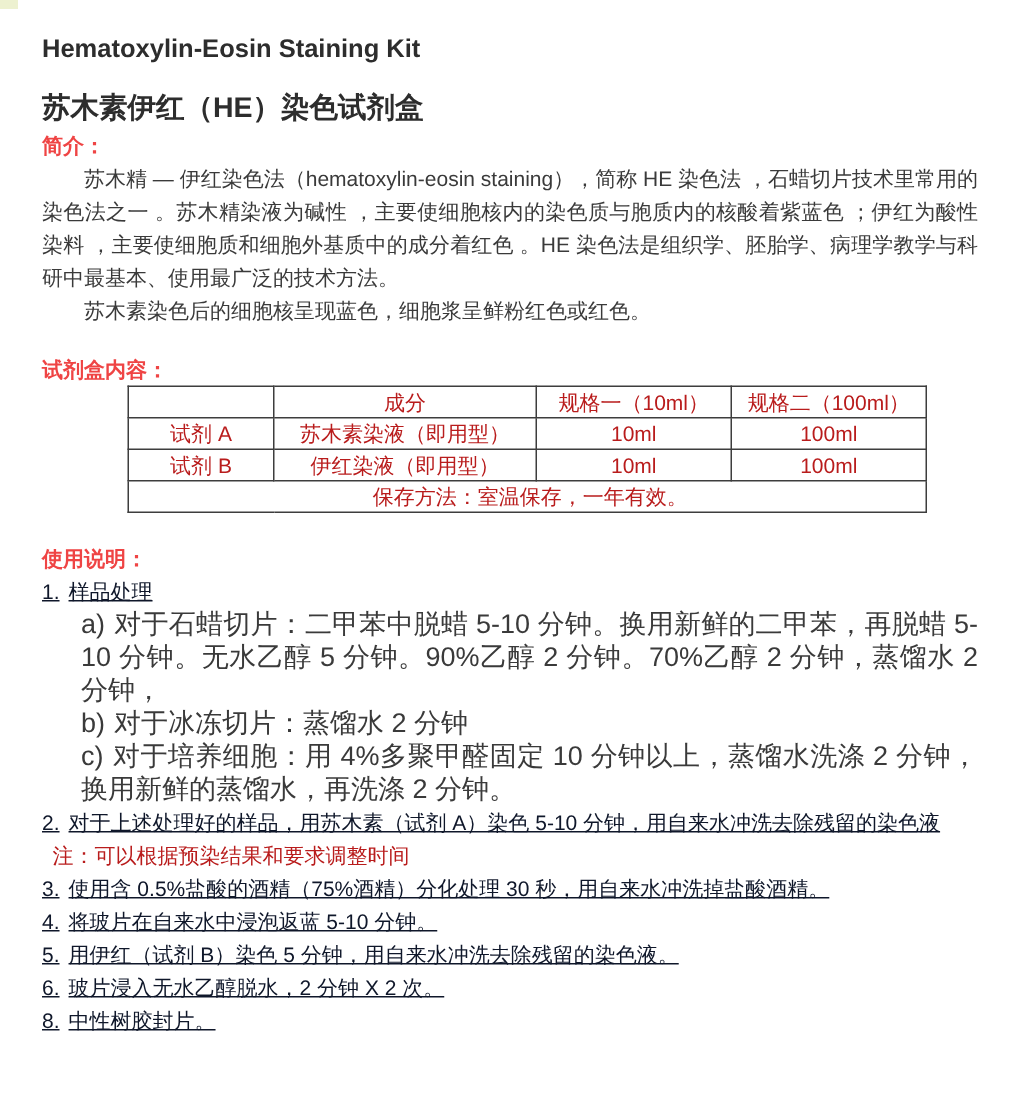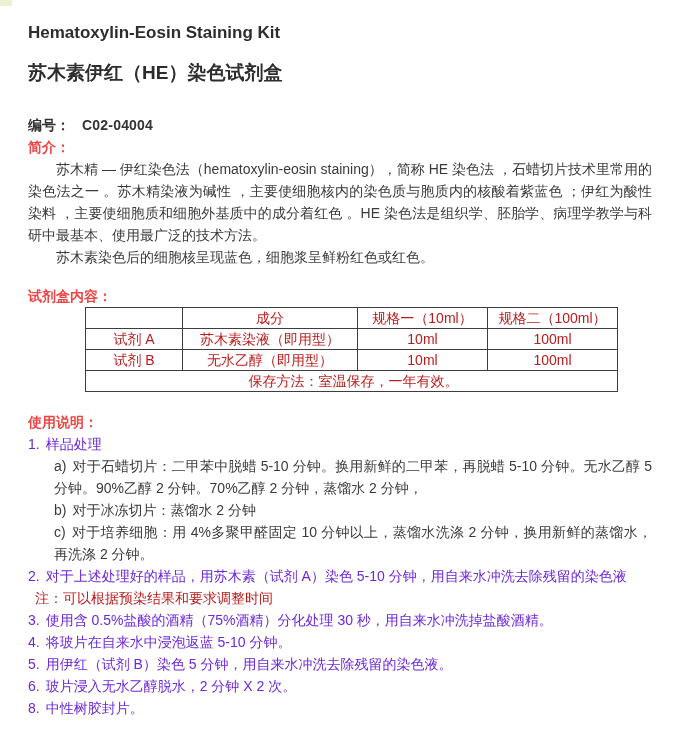--- a/index.html
+++ b/index.html
@@ -86,26 +86,27 @@
   .kit-table .col-label { width: 88px; }
   .kit-table .col-comp  { width: 166px; }
   .kit-table .col-s1    { width: 121px; }
   .kit-table .col-s2    { width: 121px; }
   .kit-table .storage-cell { text-align: center; padding-left: 8px; }
   .instructions { margin-top: 19px; }
   .inst-item {
     font-size: 14px;
     line-height: 22px;
     text-align: justify;
-    color: #6d28d9;
+    color: #0f172a;
+    text-decoration: underline;
   }
   .inst-item .num { margin-right: 6px; }
   .sub-item {
     margin-left: 26px;
-    font-size: 14px;
+    font-size: 18px;
     line-height: 22px;
     text-align: justify;
     color: #3a3a3a;
   }
   .sub-item .marker { margin-right: 6px; }
   .note-line {
     margin-left: 7px;
     font-size: 14px;
     line-height: 22px;
     color: #b91c1c;
@@ -114,23 +115,20 @@
 </head>
 <body>
 
 <div class="scan-artifact"></div>
 
 <div class="page">
 
   <h1 class="title-en">Hematoxylin-Eosin Staining Kit</h1>
   <h2 class="title-zh">苏木素伊红（HE）染色试剂盒</h2>
 
-  <div class="catalog-line">
-    <span>编号：</span><span class="catalog-value">C02-04004</span>
-  </div>
 
   <div>
     <div class="section-heading">简介：</div>
     <p class="intro-para">苏木精 — 伊红染色法（hematoxylin-eosin staining），简称 HE 染色法 ，石蜡切片技术里常用的染色法之一 。苏木精染液为碱性 ，主要使细胞核内的染色质与胞质内的核酸着紫蓝色 ；伊红为酸性染料 ，主要使细胞质和细胞外基质中的成分着红色 。HE 染色法是组织学、胚胎学、病理学教学与科研中最基本、使用最广泛的技术方法。</p>
     <p class="intro-para">苏木素染色后的细胞核呈现蓝色，细胞浆呈鲜粉红色或红色。</p>
   </div>
 
   <div class="kit-section">
     <div class="section-heading">试剂盒内容：</div>
     <table class="kit-table">
@@ -142,21 +140,21 @@
           <td class="col-s2">规格二（100ml）</td>
         </tr>
         <tr>
           <td>试剂 A</td>
           <td>苏木素染液（即用型）</td>
           <td>10ml</td>
           <td>100ml</td>
         </tr>
         <tr>
           <td>试剂 B</td>
-          <td>无水乙醇（即用型）</td>
+          <td>伊红染液（即用型）</td>
           <td>10ml</td>
           <td>100ml</td>
         </tr>
         <tr>
           <td class="storage-cell" colspan="4">保存方法：室温保存，一年有效。</td>
         </tr>
       </tbody>
     </table>
   </div>
 

